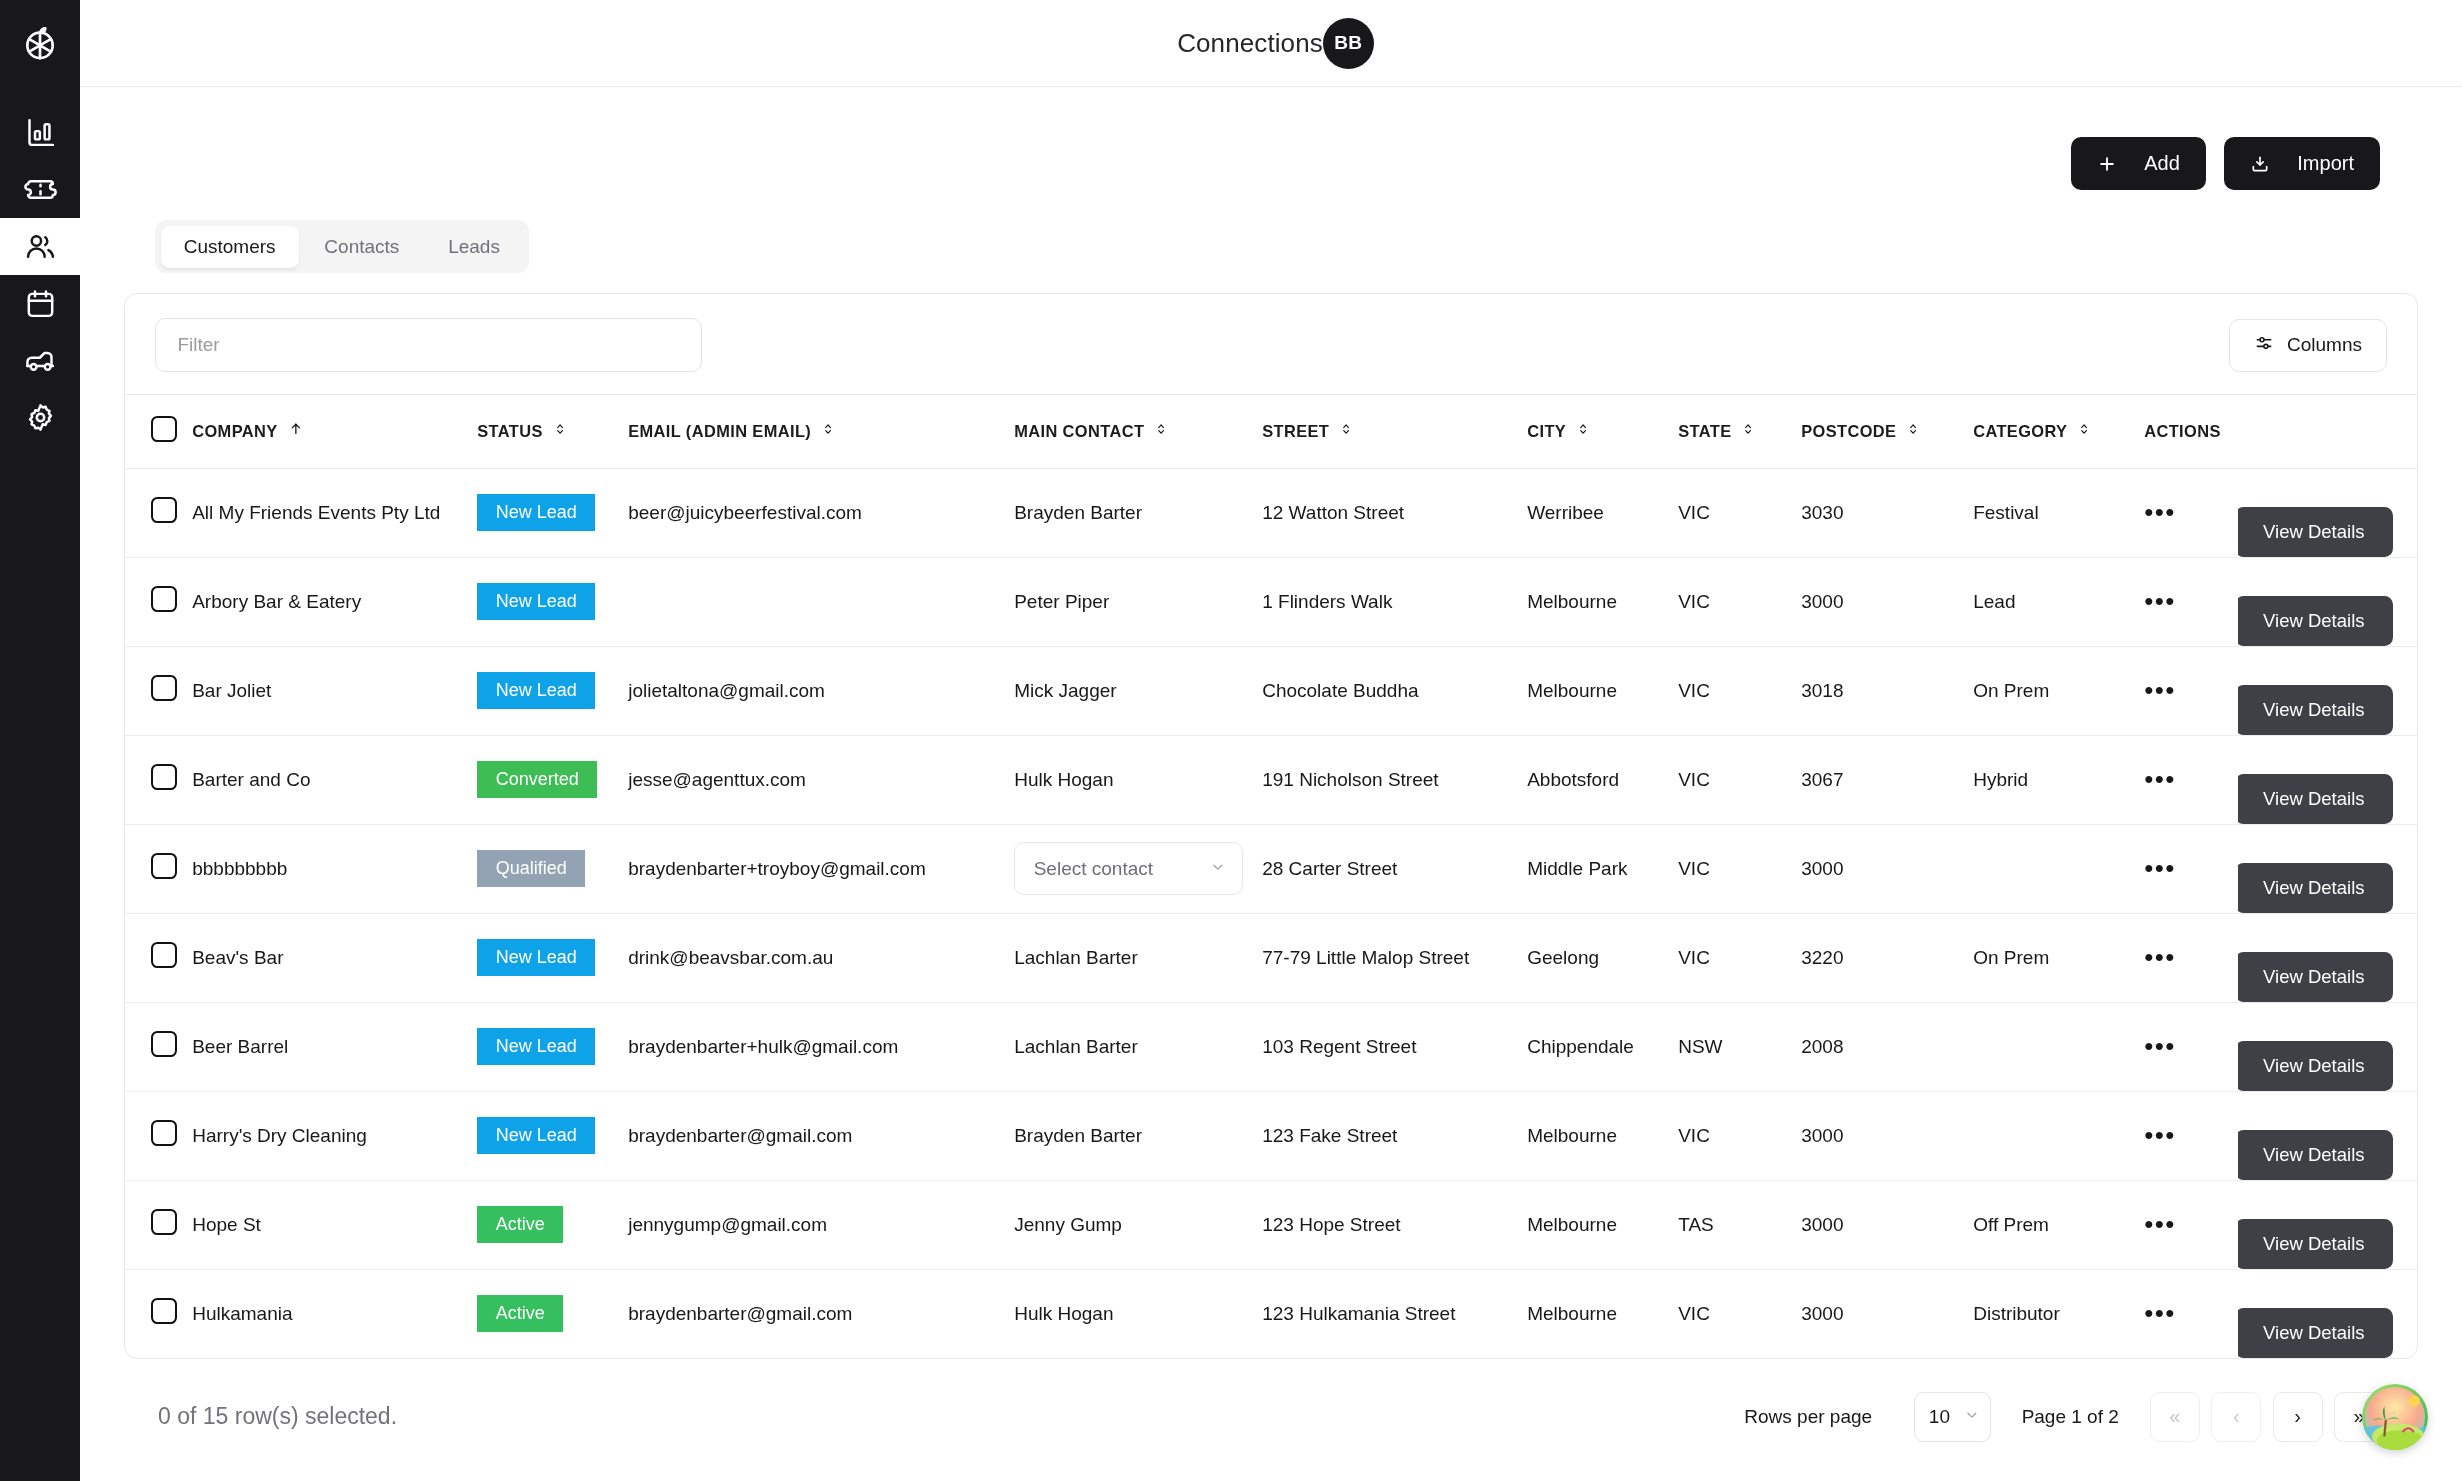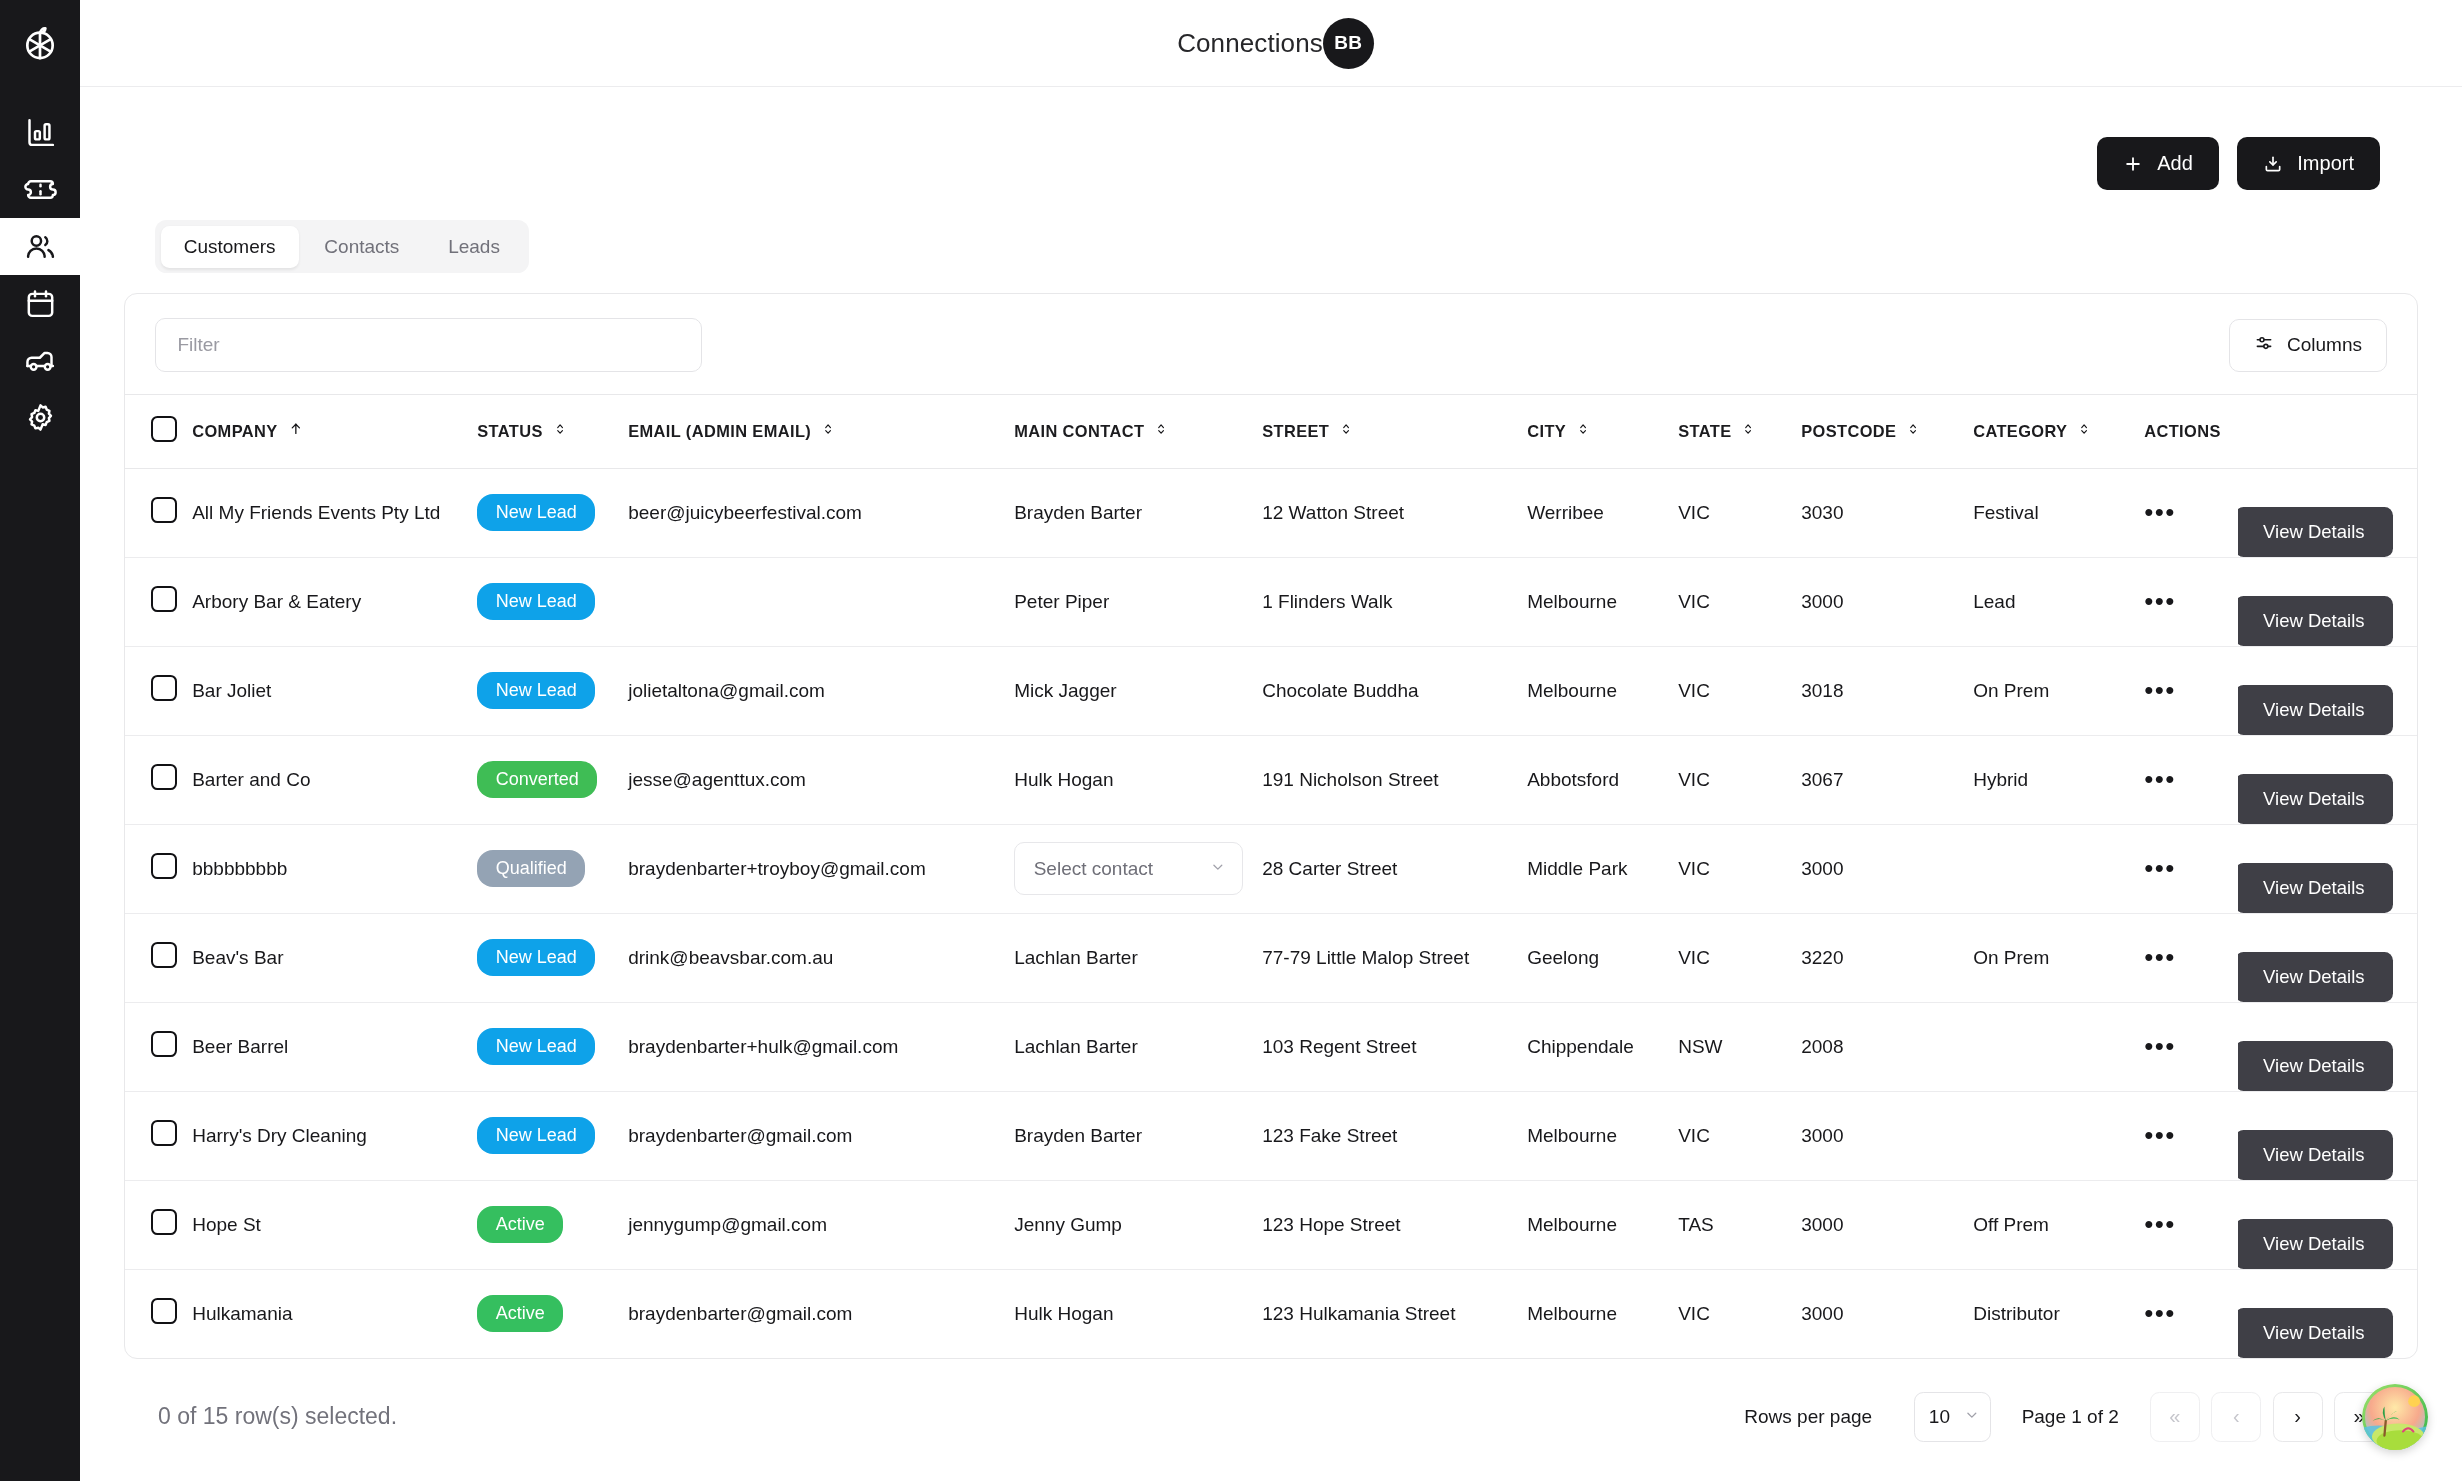--- a/index.html
+++ b/index.html
@@ -55,21 +55,21 @@
 
   .action-row {
     display: flex; justify-content: flex-end; align-items: center;
     gap: 18.5px; padding-top: 50px; padding-right: 38px;
   }
   .btn-dark {
     background: #18181b; color: #ffffff;
     border: none; border-radius: 10px;
     height: 53px; padding: 0 26px;
     font-size: 20px; font-family: inherit;
-    display: inline-flex; align-items: center; gap: 14px;
+    display: inline-flex; align-items: center; gap: 27px;
     cursor: pointer;
   }
   .btn-dark svg { display: block; }
 
   .tabs-wrap { padding: 30px 0 0 31px; }
   .tabs {
     display: inline-flex; align-items: flex-start;
     background: #f4f4f5; border-radius: 11.4px; padding: 5.7px;
     gap: 2.8px;
   }
@@ -163,21 +163,21 @@
 
   .checkbox {
     width: 26px; height: 26px;
     border: 2.1px solid #111114; border-radius: 6.4px;
     background: #ffffff; display: inline-block; cursor: pointer;
   }
   thead .checkbox { border-color: #111114; }
 
   .badge {
     display: inline-flex; align-items: center; justify-content: center;
-    height: 37px; padding: 0 18.5px; border-radius: 16px;
+    height: 37px; padding: 0 18.5px; border-radius: 0;
     color: #ffffff; font-size: 18px; font-weight: 500;
     white-space: nowrap;
   }
 
   .select-contact {
     display: inline-flex; align-items: center; justify-content: space-between;
     gap: 15.7px;
     width: 229px; height: 53px;
     border: 1.4px solid #e7e7ea; border-radius: 10px;
     background: #ffffff; color: #6f6f78;

